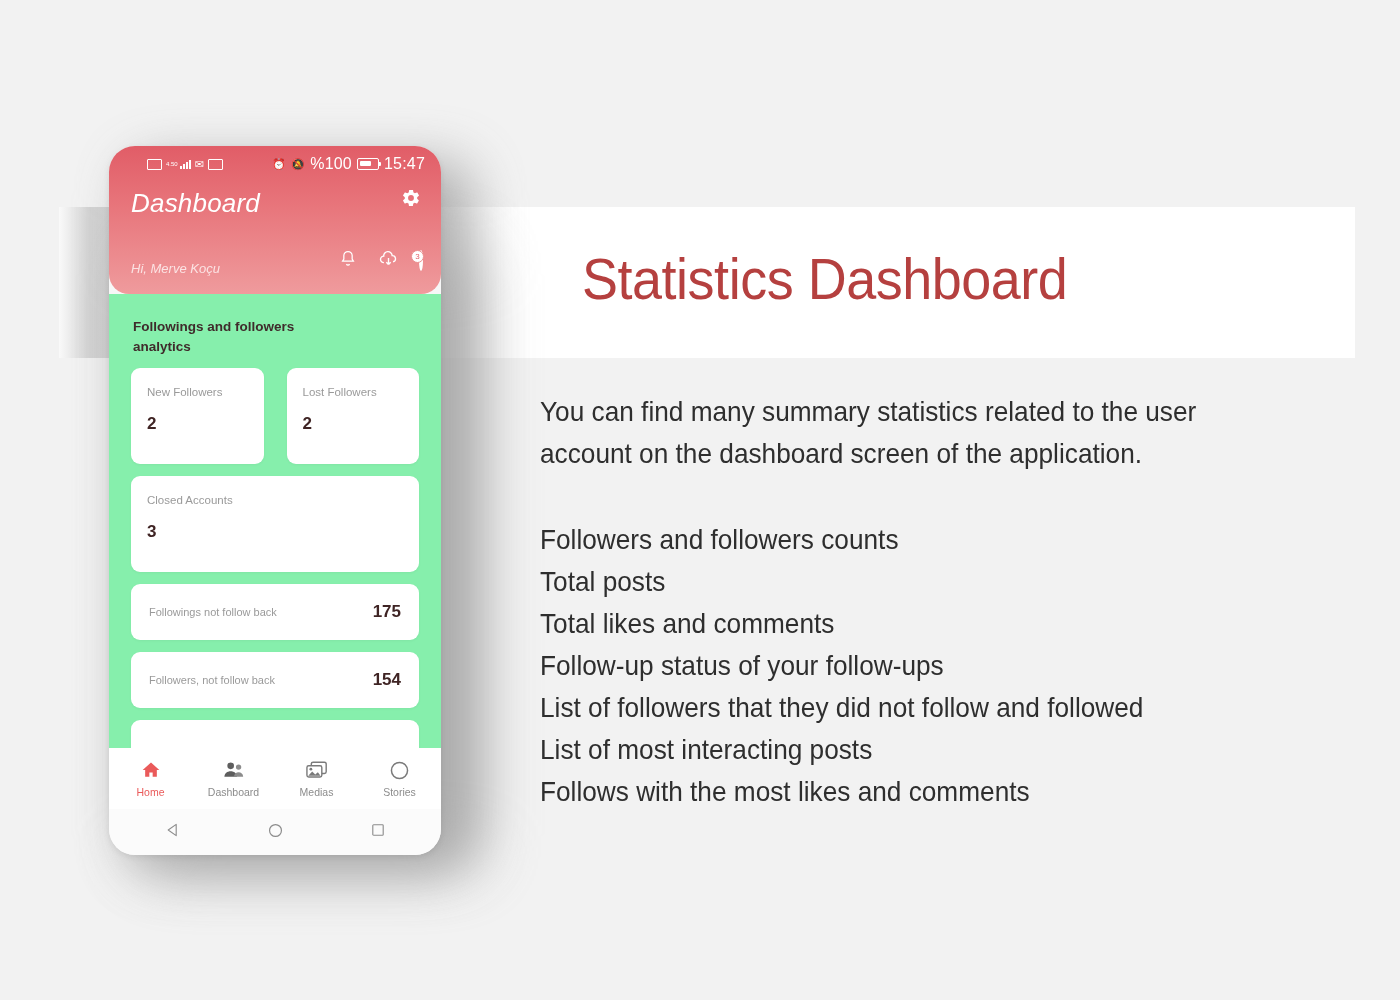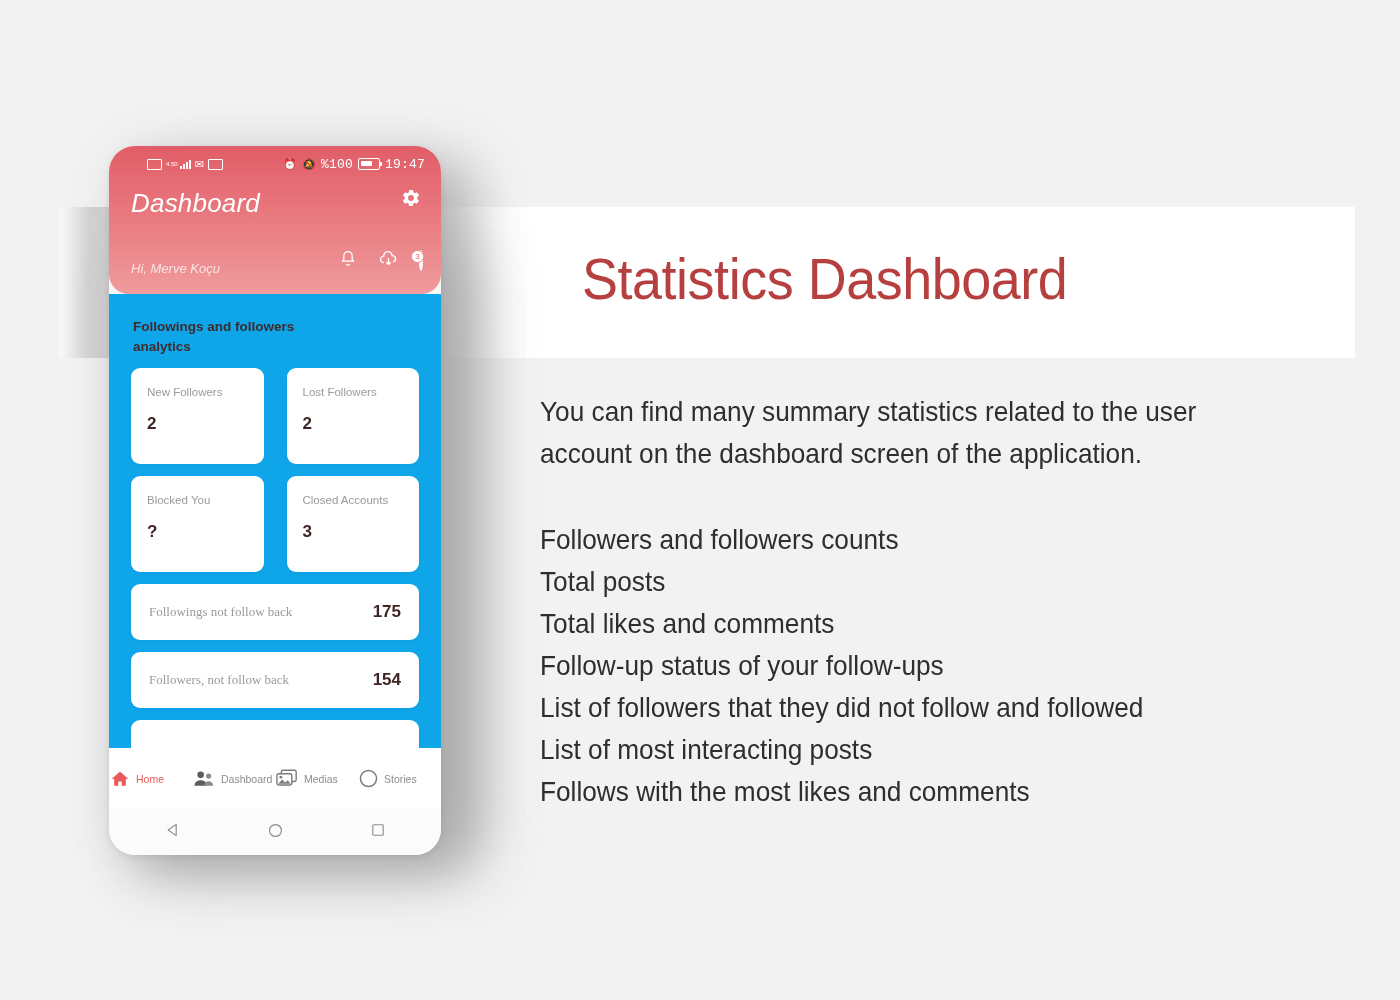--- a/index.html
+++ b/index.html
@@ -99,24 +99,24 @@
     height: 20px;
     color: #fff;
   }
   .status-left, .status-right {
     display: flex;
     align-items: center;
     gap: 4px;
   }
   .status-right { gap: 5px; }
   .sb-text {
-    font-size: 13px;
+    font-size: 16px;
     color: #ffffff;
     letter-spacing: 0.2px;
-    font-family: Liberation Mono, monospace;
+    font-family: Liberation Sans, sans-serif;
   }
   .sb-glyph {
     font-size: 11px;
     line-height: 1;
     color: #ffffff;
     display: inline-block;
   }
   .sb-box {
     display: inline-block;
     width: 13px;
@@ -233,21 +233,21 @@
     z-index: 2;
   }
   .avatar-outer { position: relative; }
 
   
   .phone-body {
     position: absolute;
     left: 0; right: 0;
     top: 148px;
     bottom: 107px;
-    background: #0ea5e9;
+    background: #86efac;
     overflow: hidden;
     padding: 0 22px;
     box-sizing: border-box;
   }
   .section-title {
     font-size: 13.5px;
     font-weight: bold;
     color: #3f2b2b;
     line-height: 1.45;
     padding: 23px 2px 12px 2px;
@@ -283,23 +283,22 @@
     border-radius: 9px;
     height: 56px;
     display: flex;
     align-items: center;
     justify-content: space-between;
     padding: 0 18px;
     margin-bottom: 12px;
     box-shadow: 0 1px 3px rgba(0,0,0,0.045);
   }
   .row-label {
-    font-size: 13px;
+    font-size: 11px;
     color: #9a9a9a;
-    font-family: Liberation Serif, serif;
   }
   .row-value {
     font-size: 17px;
     font-weight: bold;
     color: #3f2424;
   }
   .list-row.partial {
     height: 56px;
     margin-bottom: 0;
   }
@@ -311,21 +310,21 @@
     bottom: 46px;
     height: 61px;
     background: #ffffff;
     display: flex;
     align-items: center;
     z-index: 6;
   }
   .tab {
     flex: 1;
     display: flex;
-    flex-direction: row;
+    flex-direction: column;
     align-items: center;
     gap: 5px;
   }
   .tab-label {
     font-size: 10.5px;
     color: #8c8c8c;
   }
   .tab.active .tab-label { color: #ea5a5a; }
   .tab-icon { height: 22px; display: flex; align-items: center; }
 
@@ -416,21 +415,21 @@
         <span class="sb-glyph">✉</span>
         <span class="sb-box"></span>
       </div>
       <div class="status-right">
         <span class="sb-glyph">⏰</span>
         <span class="sb-glyph">🔕</span>
         <span class="sb-text">%100</span>
         <span class="sb-battery">
             <i></i>
           </span>
-        <span class="sb-text">19:47</span>
+        <span class="sb-text">15:47</span>
       </div>
     </div>
 
     <div class="gear-wrap">
       <svg width="20" height="20" viewBox="0 0 24 24">
         <path fill="#ffffff" d="M19.4 13a7.6 7.6 0 0 0 0-2l2-1.6a.5.5 0 0 0 .1-.6l-1.9-3.3a.5.5 0 0 0-.6-.2l-2.4 1a7.3 7.3 0 0 0-1.7-1l-.4-2.5a.5.5 0 0 0-.5-.4h-3.8a.5.5 0 0 0-.5.4l-.4 2.5a7.3 7.3 0 0 0-1.7 1l-2.4-1a.5.5 0 0 0-.6.2L2.5 8.8a.5.5 0 0 0 .1.6L4.6 11a7.6 7.6 0 0 0 0 2l-2 1.6a.5.5 0 0 0-.1.6l1.9 3.3a.5.5 0 0 0 .6.2l2.4-1a7.3 7.3 0 0 0 1.7 1l.4 2.5a.5.5 0 0 0 .5.4h3.8a.5.5 0 0 0 .5-.4l.4-2.5a7.3 7.3 0 0 0 1.7-1l2.4 1a.5.5 0 0 0 .6-.2l1.9-3.3a.5.5 0 0 0-.1-.6zM12 15.5A3.5 3.5 0 1 1 15.5 12 3.5 3.5 0 0 1 12 15.5z"></path>
       </svg>
     </div>
 
     <div class="header-main">
@@ -468,24 +467,20 @@
         <div class="stat-label">New Followers</div>
         <div class="stat-value">2</div>
       </div>
       <div class="stat-card">
         <div class="stat-label">Lost Followers</div>
         <div class="stat-value">2</div>
       </div>
     </div>
 
     <div class="card-grid">
-      <div class="stat-card">
-        <div class="stat-label">Blocked You</div>
-        <div class="stat-value">?</div>
-      </div>
       <div class="stat-card">
         <div class="stat-label">Closed Accounts</div>
         <div class="stat-value">3</div>
       </div>
     </div>
 
     <div class="list-row">
       <span class="row-label">Followings not follow back</span>
       <span class="row-value">175</span>
     </div>

